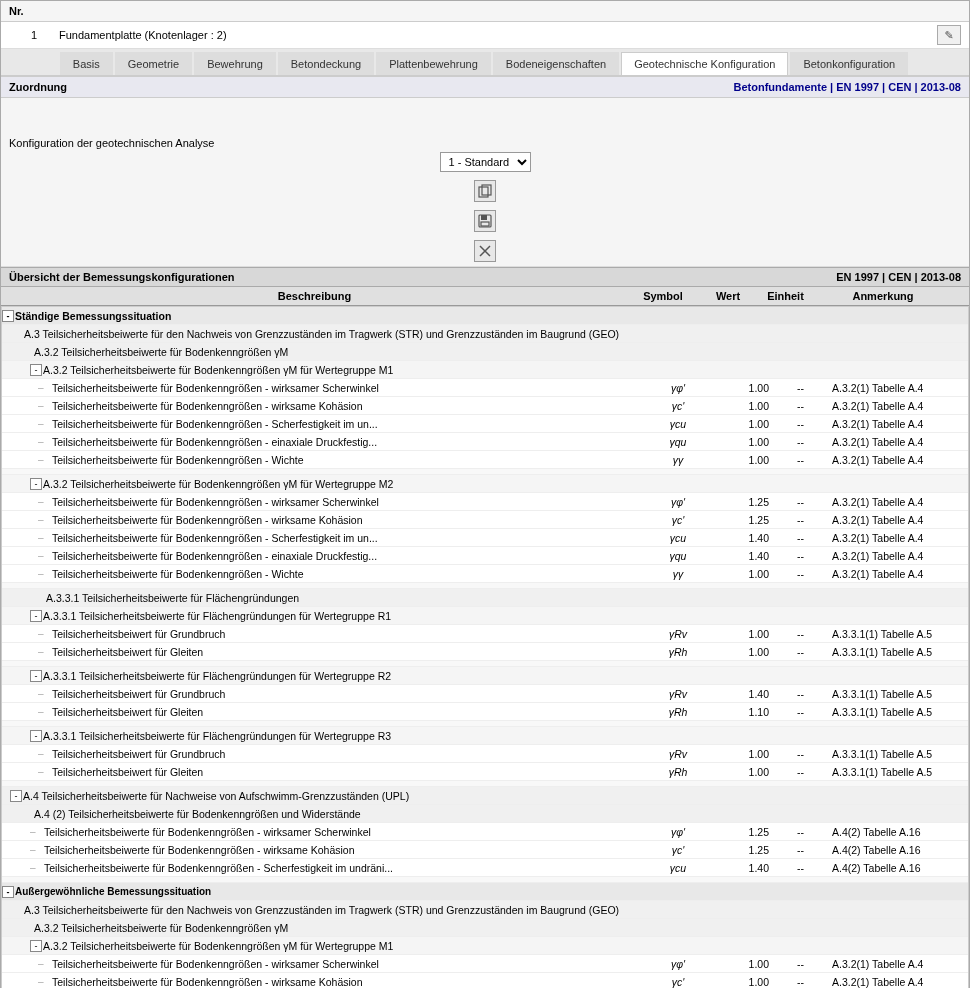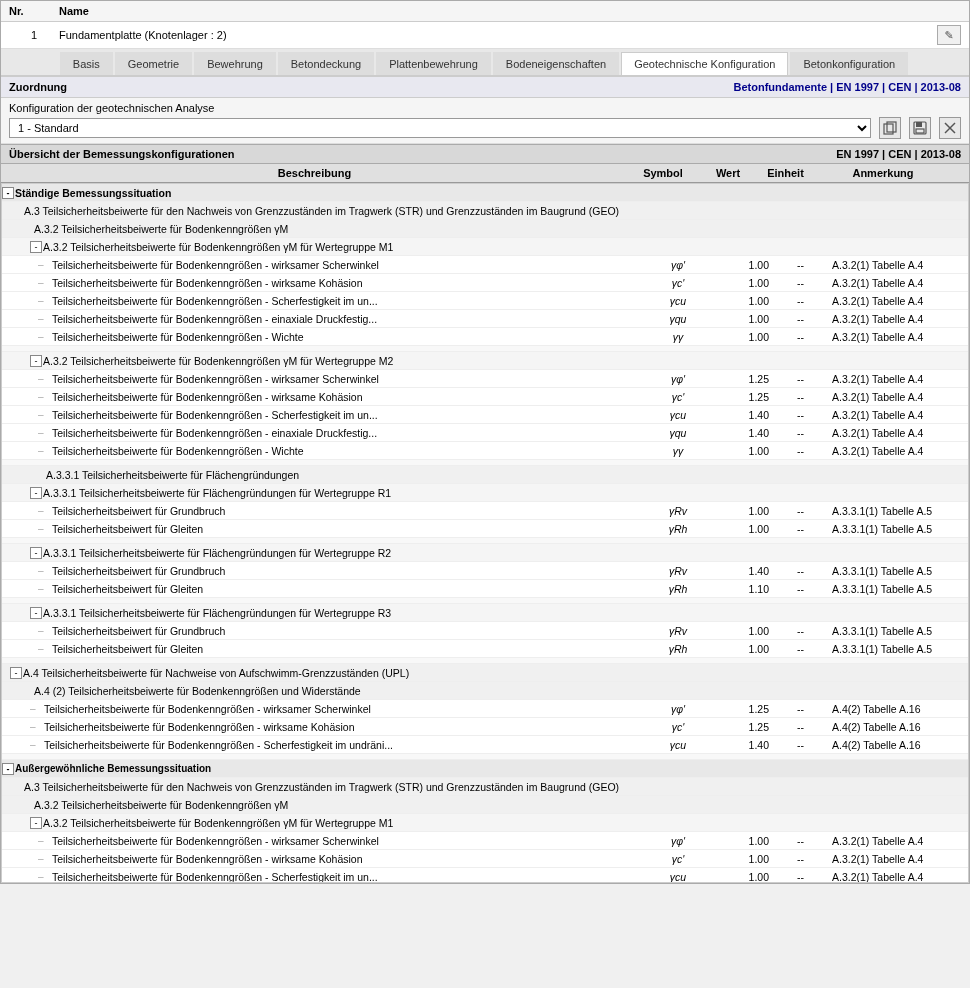--- a/index.html
+++ b/index.html
@@ -18,22 +18,22 @@
     .data-name { flex: 1; font-size: 11px; }
     .data-edit-icon { width: 24px; height: 20px; display: flex; align-items: center; justify-content: center; cursor: pointer; }
     
     
     .tab-bar { display: flex; background: #e8e8e8; border-bottom: 2px solid #ccc; padding: 0 4px; justify-content: center; }
     .tab { padding: 5px 12px; font-size: 11px; cursor: pointer; border: 1px solid transparent; border-bottom: none; margin-top: 3px; background: #ddd; margin-right: 2px; color: #333; }
     .tab.active { background: #fff; border-color: #ccc; border-bottom-color: #fff; z-index: 1; position: relative; }
     
     
     .config-row { padding: 4px 8px; background: #f5f5f5; border-bottom: 1px solid #ddd; font-size: 11px; }
-    .config-label { margin-bottom: 3px; }
-    .config-select-row { display: flex; align-items: center; gap: 8px; }
+    .config-label { margin-bottom: 3px; margin-top: 35px; }
+    .config-select-row { display: flex; align-items: center; gap: 8px; flex-direction: column; }
     .config-select { flex: 1; padding: 2px 4px; font-size: 11px; border: 1px solid #999; background: #fff; }
     .config-btn { width: 22px; height: 22px; border: 1px solid #999; background: #e8e8e8; cursor: pointer; display: flex; align-items: center; justify-content: center; font-size: 10px; }
     
     
     .table-header { display: flex; background: #e0e0e0; border-bottom: 1px solid #999; padding: 3px 0; }
     .col-desc { flex: 1; padding: 0 4px; font-size: 11px; font-weight: bold; text-align: center; }
     .col-symbol { width: 70px; padding: 0 4px; font-size: 11px; font-weight: bold; text-align: center; }
     .col-wert { width: 60px; padding: 0 4px; font-size: 11px; font-weight: bold; text-align: center; }
     .col-einheit { width: 55px; padding: 0 4px; font-size: 11px; font-weight: bold; text-align: center; }
     .col-anmerkung { width: 140px; padding: 0 4px; font-size: 11px; font-weight: bold; text-align: center; }
@@ -64,21 +64,20 @@
     .zuordnung-label { font-size: 11px; font-weight: bold; }
     .zuordnung-right { font-size: 11px; font-weight: bold; color: #00008b; }
   </style>
 </head>
 <body>
 
 <div class="main-container" data-name="main-container">
 
   <div class="header-row" data-name="header-row">
     <div class="header-nr" data-name="nr-header">Nr.</div>
-    <div class="header-name" data-name="name-header">Name</div>
   </div>
 
   <div class="data-row" data-name="data-row">
     <div class="data-nr" data-name="row-nr">1</div>
     <div class="data-name" data-name="row-name">Fundamentplatte (Knotenlager : 2)</div>
     <div class="data-edit-icon" data-name="edit-icon" style="color:#555; border:1px solid #aaa; background:#f0f0f0;">✎</div>
   </div>
 
   <div class="tab-bar" data-name="tab-bar">
     <div class="tab" data-name="tab-basis">Basis</div>

